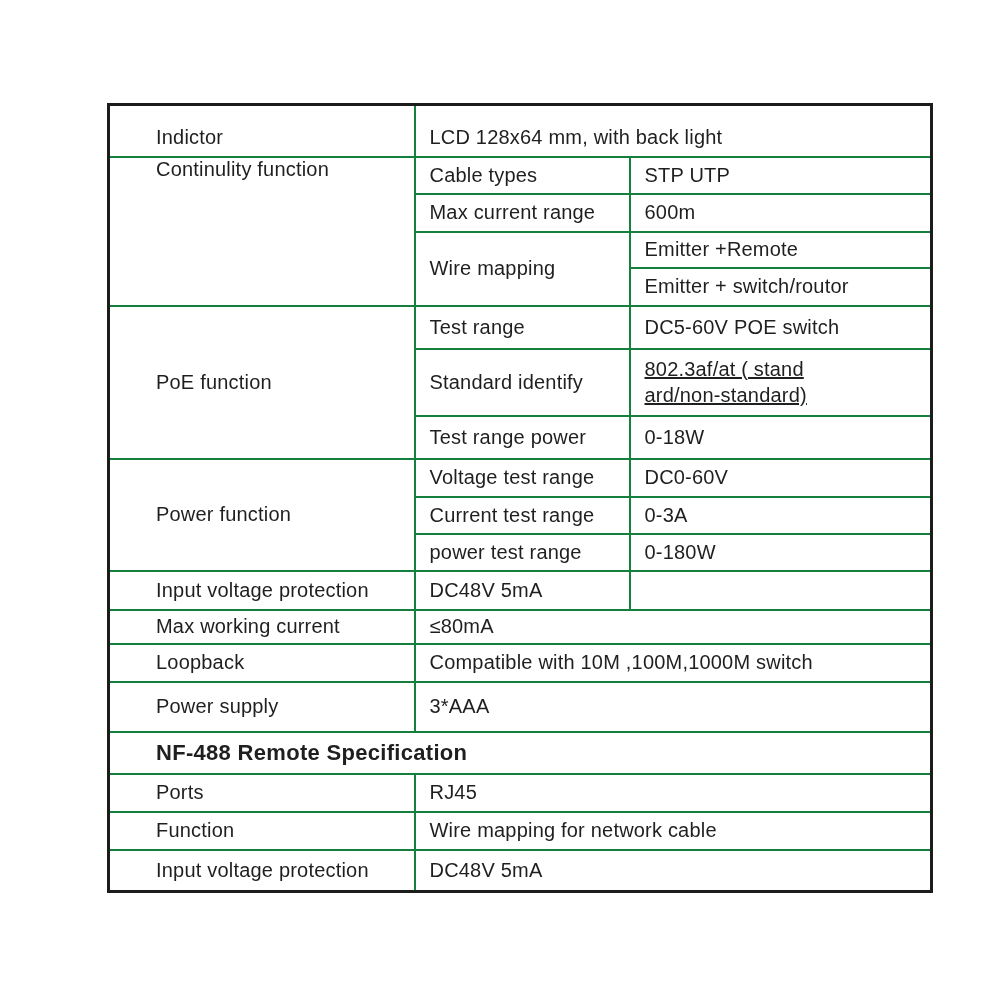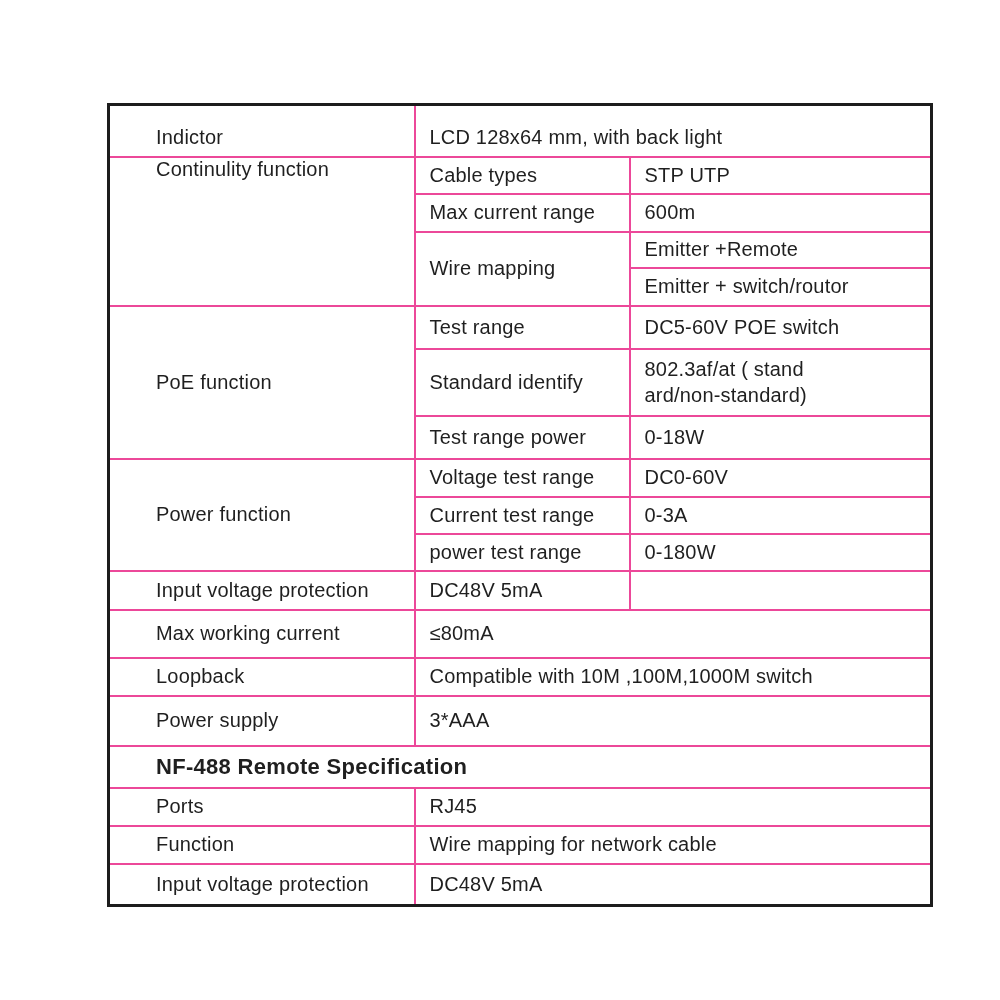--- a/index.html
+++ b/index.html
@@ -23,40 +23,41 @@
     left: 107px;
     top: 103px;
     width: 823px;
     border-collapse: collapse;
     table-layout: fixed;
     border: 3px solid #1c1c1c;
     font-size: 20px;
     color: #1f1f1f;
   }
   table.spec td {
-    border: 2px solid #ec4899;
+    border: 2px solid #15803d;
     vertical-align: middle;
     padding: 0 8px 0 14px;
     overflow: hidden;
     white-space: nowrap;
     letter-spacing: 0.2px;
   }
   table.spec td.c1 {
     padding-left: 46px;
   }
   table.spec tr.r1 td {
     vertical-align: bottom;
     padding-bottom: 7px;
   }
   table.spec td.vtop {
     vertical-align: top;
   }
   table.spec td.pre {
     white-space: pre-line;
     line-height: 1.3;
+    text-decoration: underline;
   }
   table.spec td.section-title {
     font-weight: bold;
     font-size: 22px;
     letter-spacing: 0.3px;
   }
 </style>
 </head>
 <body>
 
@@ -118,21 +119,21 @@
     <tr style="height:37px">
       <td>power test range</td>
       <td>0-180W</td>
     </tr>
 
     <tr style="height:39px">
       <td class="c1">Input voltage protection</td>
       <td>DC48V 5mA</td>
       <td></td>
     </tr>
-    <tr style="height:48px">
+    <tr style="height:34px">
       <td class="c1">Max working current</td>
       <td colspan="2">≤80mA</td>
     </tr>
     <tr style="height:38px">
       <td class="c1">Loopback</td>
       <td colspan="2">Compatible with 10M ,100M,1000M switch</td>
     </tr>
     <tr style="height:50px">
       <td class="c1">Power supply</td>
       <td colspan="2">3*AAA</td>

